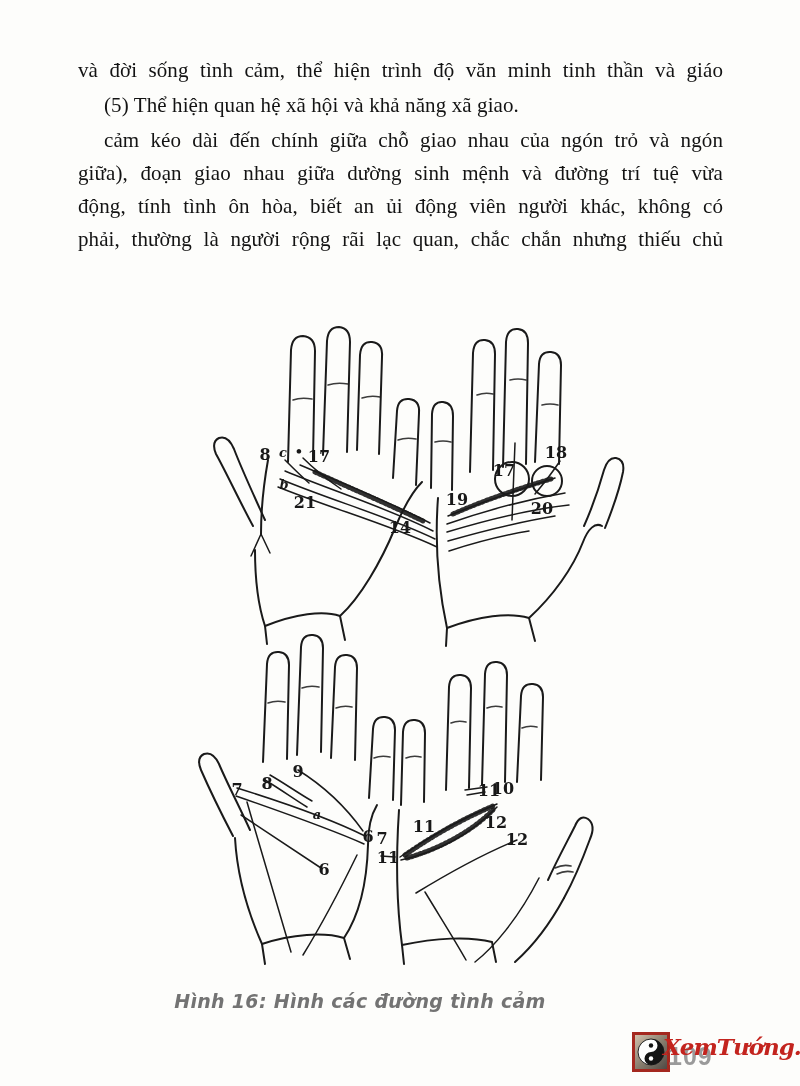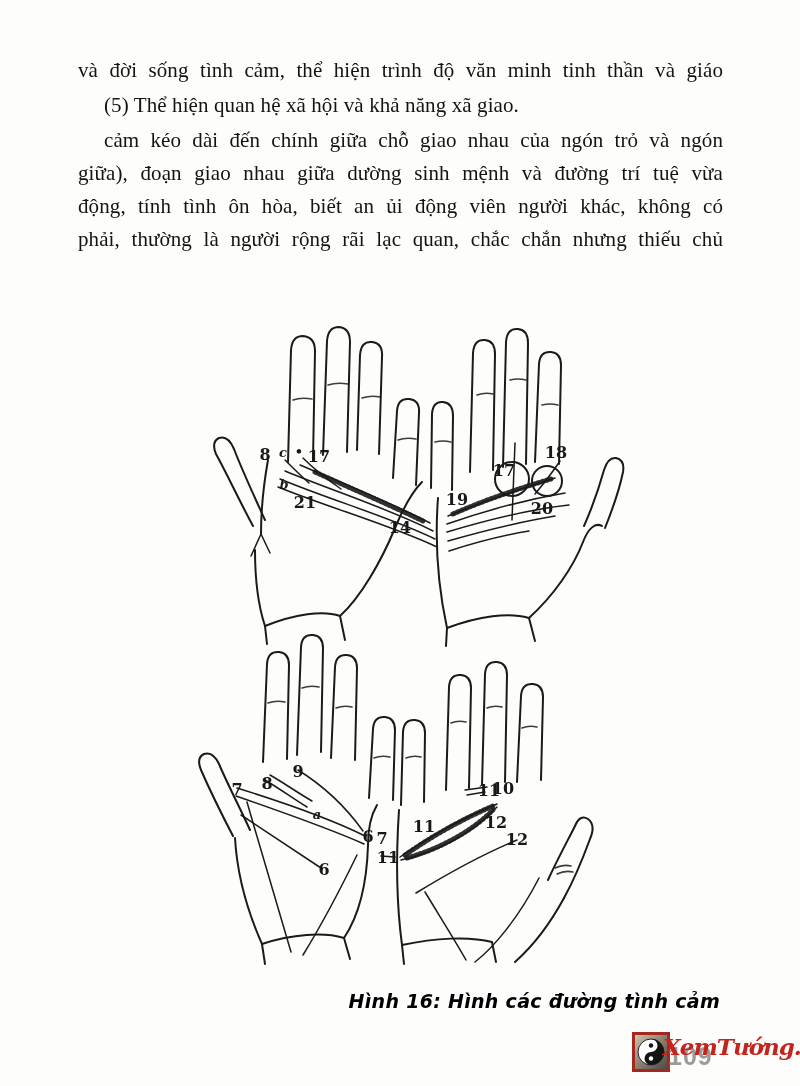--- a/index.html
+++ b/index.html
@@ -24,23 +24,23 @@
     position:absolute;transform:translate(-50%,-50%);
     font:700 16px "DejaVu Serif",serif;color:#181818;white-space:nowrap;
   }
   .fig-label.small{font:italic 700 13px "DejaVu Serif",serif;}
   .hand path,.hand circle{fill:none;stroke:#1a1a1a;stroke-width:2;stroke-linecap:round;}
   .hand .thin{stroke-width:1.5;}
   .hand .crease{stroke-width:1.6;opacity:.85;}
   .hand .feather{stroke-width:5;stroke-dasharray:1.5 3;opacity:.9;}
   
   .caption{
-    position:absolute;left:0;top:990px;width:720px;text-align:right;
+    position:absolute;left:0;top:990px;width:720px;text-align:center;
     font:italic 700 19px "DejaVu Sans","Liberation Sans",sans-serif;
-    color:#000000;letter-spacing:.3px;
+    color:#737373;letter-spacing:.3px;
   }
   
   .watermark{position:absolute;left:630px;top:1028px;width:170px;height:56px;}
   .wm-box{position:absolute;left:2px;top:4px;width:38px;height:40px;}
   .wm-num{
     position:absolute;left:38px;top:14px;z-index:1;
     font:700 25px "Liberation Sans",sans-serif;color:#9a9a9a;letter-spacing:1px;
   }
   .wm-text{
     position:absolute;left:33px;top:5px;z-index:2;width:135px;

